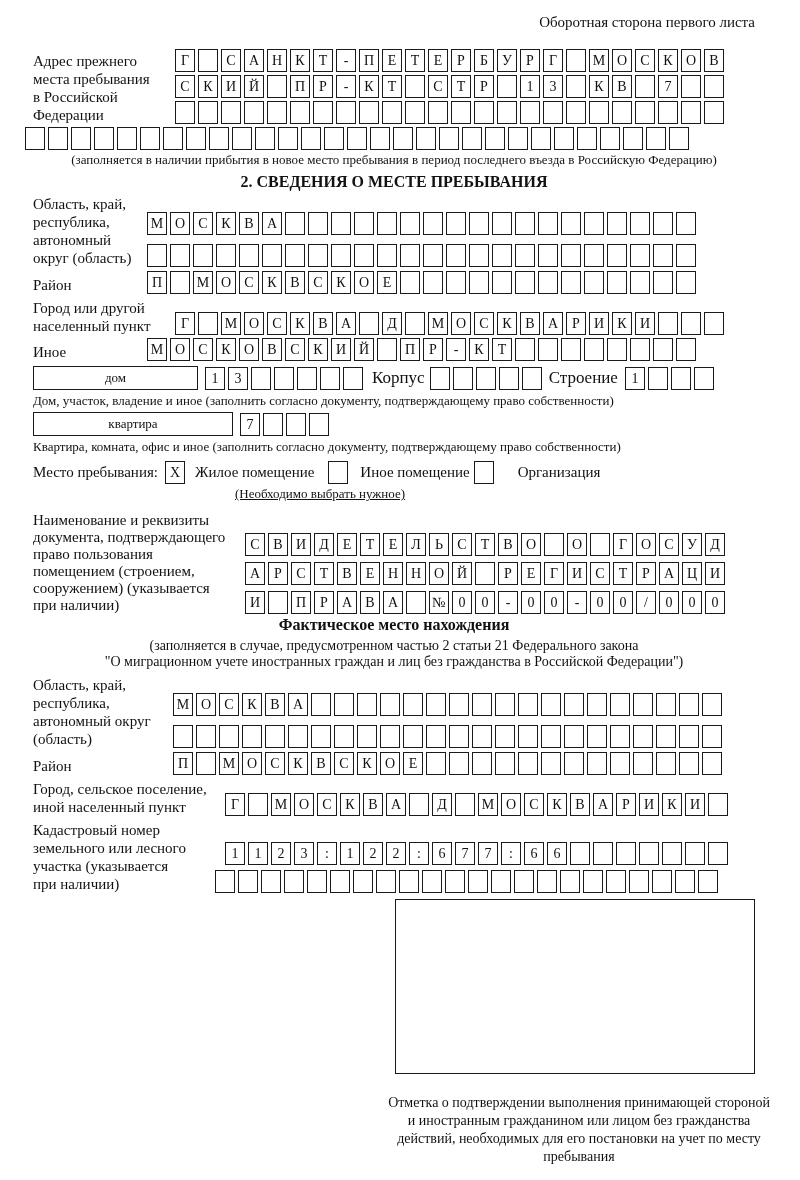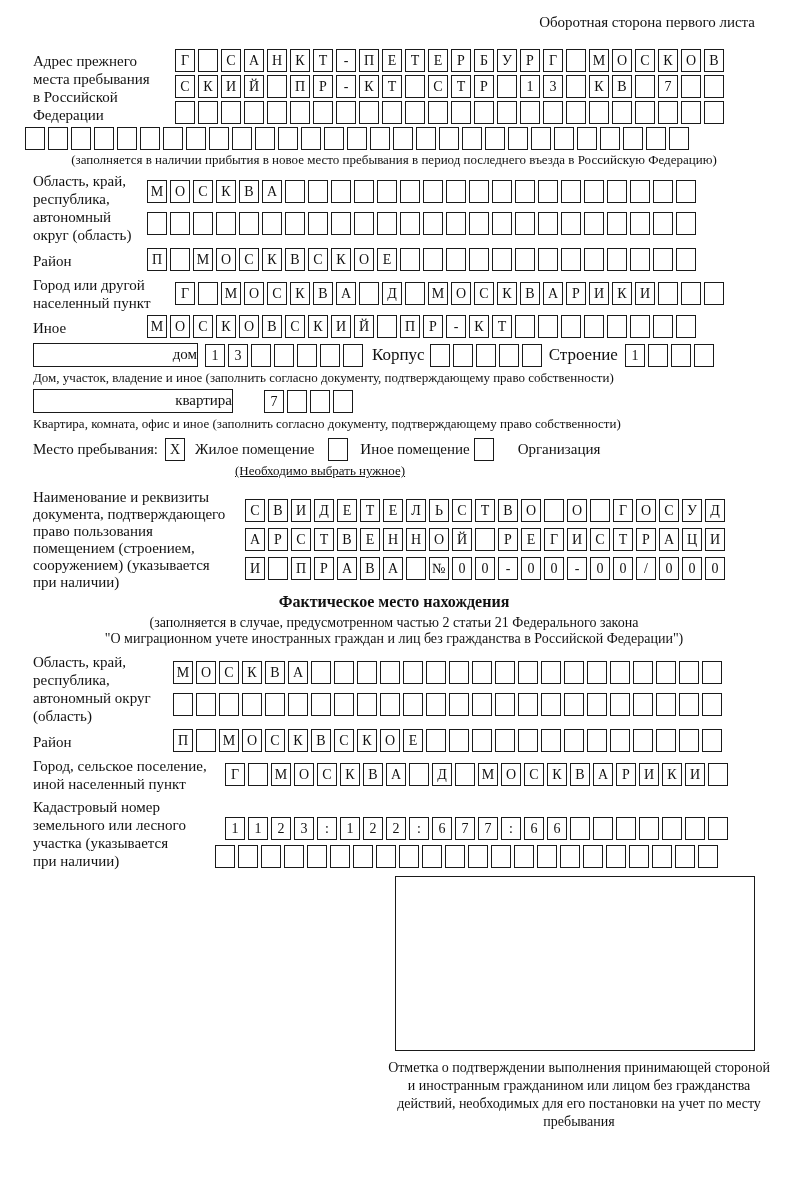--- a/index.html
+++ b/index.html
@@ -4,54 +4,54 @@
 <style>
   html,body{margin:0;padding:0;background:#fff;}
   body{
     width:800px;height:1180px;
     font-family:"Liberation Serif","DejaVu Serif",serif;
     color:#111;overflow:hidden;
   }
   .page{padding:14px 45px 0 33px;box-sizing:border-box;}
   .header-note{text-align:right;font-size:15px;margin-bottom:18px;}
 
-  .field{display:flex;align-items:center;}
+  .field{display:flex;align-items:flex-end;}
   .flabel{
     flex-shrink:0;font-size:15px;line-height:18px;
     white-space:pre-line;padding-top:2px;
   }
   .boxes{display:flex;flex-direction:column;gap:3px;}
   .boxes.gap8{gap:9px;}
   .box-row{display:flex;gap:3px;}
   .cell{
     display:inline-block;width:18px;height:21px;
     border:1.6px solid #1a1a1a;
     font-size:14px;line-height:21px;text-align:center;
     flex-shrink:0;background:#fff;
   }
   .caption{font-size:13px;line-height:16px;}
   .caption.center{text-align:center;}
   .sec-title{text-align:center;font-weight:bold;font-size:16px;}
 
   .named-box{
     box-sizing:border-box;height:24.2px;border:1.6px solid #1a1a1a;
-    text-align:right;font-size:15px;line-height:21px;flex-shrink:0;
+    text-align:center;font-size:13px;line-height:21px;flex-shrink:0;
   }
   .inline-label{font-size:17px;line-height:24px;white-space:nowrap;}
 
   .mesto-row{display:flex;align-items:center;font-size:15px;}
   .mesto-option{display:flex;align-items:center;}
 
   .stamp-box{
     box-sizing:border-box;width:360px;height:175px;
     border:1.8px solid #1a1a1a;margin-left:362px;
   }
   .stamp-caption{
     width:392px;margin-left:350px;text-align:center;
-    font-size:14px;line-height:18px;margin-top:8px;
+    font-size:14px;line-height:18px;margin-top:20px;
   }
   .mt2{margin-top:2px}.mt3{margin-top:3px}.mt4{margin-top:4px}
   .mt5{margin-top:5px}.mt6{margin-top:6px}.mt8{margin-top:8px}
   .fullrow{margin-left:-8px;margin-top:3px;}
 </style>
 </head>
 <body>
 
 <div class="page">
 
@@ -169,20 +169,21 @@
       <span class="cell"></span>
       <span class="cell"></span>
       <span class="cell"></span>
       <span class="cell"></span>
       <span class="cell"></span>
       <span class="cell"></span>
       <span class="cell"></span>
     </div>
   <div class="caption center mt2">(заполняется в наличии прибытия в новое место пребывания в период последнего въезда в Российскую Федерацию)</div>
 
+  <div class="sec-title mt5">2. СВЕДЕНИЯ О МЕСТЕ ПРЕБЫВАНИЯ</div>
 
   <div class="field mt2">
     <div class="flabel" style="width:114px">Область, край,
 республика,
 автономный
 округ (область)</div>
     <div class="boxes gap8">
       <div class="box-row">
           <span class="cell">М</span>
           <span class="cell">О</span>
@@ -357,21 +358,21 @@
     <span class="inline-label" style="margin-left:7px">Строение</span>
     <div class="box-row" style="margin-left:7px">
         <span class="cell">1</span>
         <span class="cell"></span>
         <span class="cell"></span>
         <span class="cell"></span>
       </div>
   </div>
   <div class="caption mt3">Дом, участок, владение и иное (заполнить согласно документу, подтверждающему право собственности)</div>
 
-  <div class="field mt3" style="align-items:center;gap:24px;">
+  <div class="field mt3" style="align-items:center;">
     <div class="named-box" style="width:200px">квартира</div>
     <div class="box-row" style="margin-left:7px">
         <span class="cell">7</span>
         <span class="cell"></span>
         <span class="cell"></span>
         <span class="cell"></span>
       </div>
   </div>
   <div class="caption mt3">Квартира, комната, офис и иное (заполнить согласно документу, подтверждающему право собственности)</div>
 

